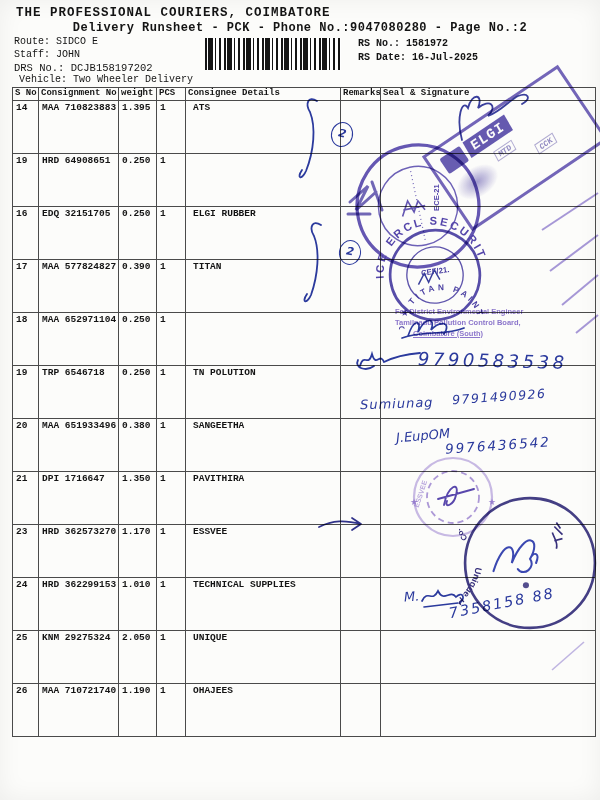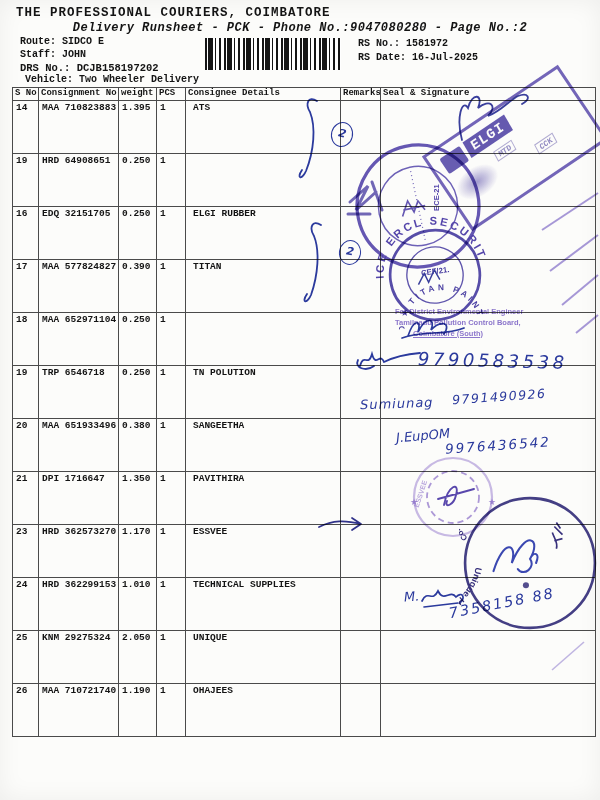--- a/index.html
+++ b/index.html
@@ -3,22 +3,22 @@
 <meta charset="utf-8">
 <style>
   html,body{margin:0;padding:0;background:#e8e8e6;}
   .page{position:relative;width:600px;height:800px;background:#fcfcfa;overflow:hidden;
         font-family:"Liberation Mono","DejaVu Sans Mono",monospace;color:#141414;
         box-shadow:inset 0 0 25px rgba(0,0,0,.06);}
   
   .title1{position:absolute;top:6px;left:16px;width:100%;text-align:left;
           font-size:12.5px;font-weight:bold;letter-spacing:1px;}
   .title2{position:absolute;top:21px;left:0;width:100%;text-align:center;
-          font-size:12px;font-weight:bold;letter-spacing:.5px;font-style:italic;}
-  .info-left{position:absolute;left:20px;top:36px;font-size:10px;font-weight:bold;line-height:12.8px;}
+          font-size:12px;font-weight:bold;letter-spacing:.5px;}
+  .info-left{position:absolute;left:14px;top:36px;font-size:10px;font-weight:normal;line-height:12.8px;}
   .info-left .drs{font-size:10.5px;}
   .info-left .veh{padding-left:5px;}
   .barcode{position:absolute;left:205px;top:38px;width:136px;height:32px;
      background:repeating-linear-gradient(90deg,#151515 0 2px,#fff 2px 3px,#151515 3px 8px,#fff 8px 10px,#151515 10px 11px,#fff 11px 14px,#151515 14px 16px,#fff 16px 19px);}
   .info-right{position:absolute;left:358px;top:37px;font-size:10px;font-weight:bold;line-height:13.5px;}
   
   .sheet{position:absolute;left:12px;top:87px;width:583px;border-collapse:collapse;table-layout:fixed;}
   .sheet td,.sheet th{border:1px solid #4a4a4a;vertical-align:top;padding:1px 3px;
       font-size:9.5px;font-weight:bold;text-align:left;overflow:hidden;white-space:nowrap;}
   .sheet thead tr{height:13px;margin-top:8px;}

